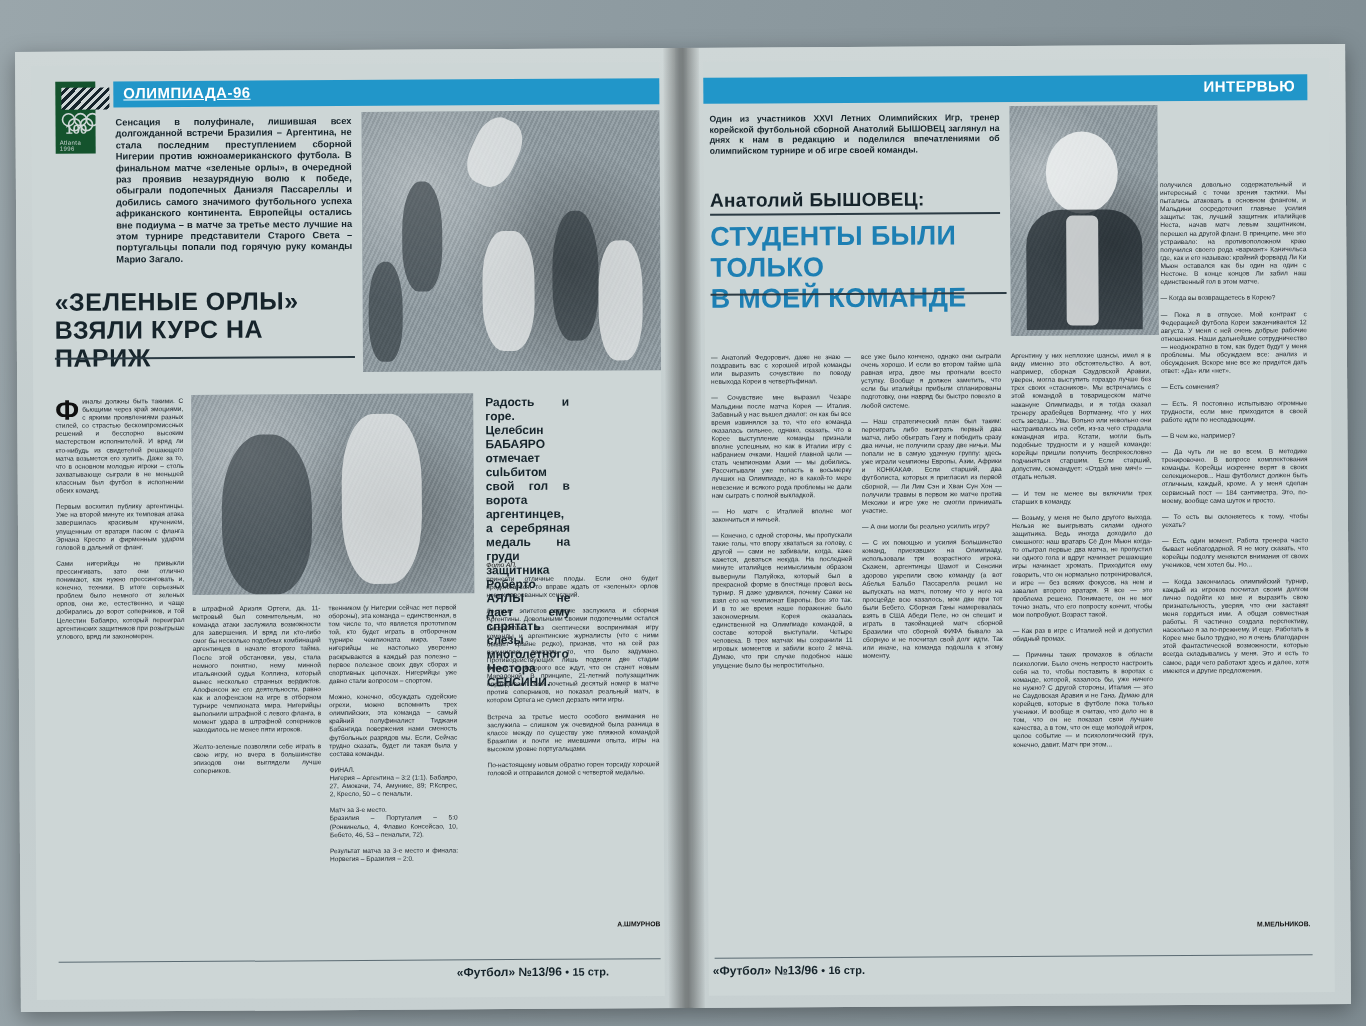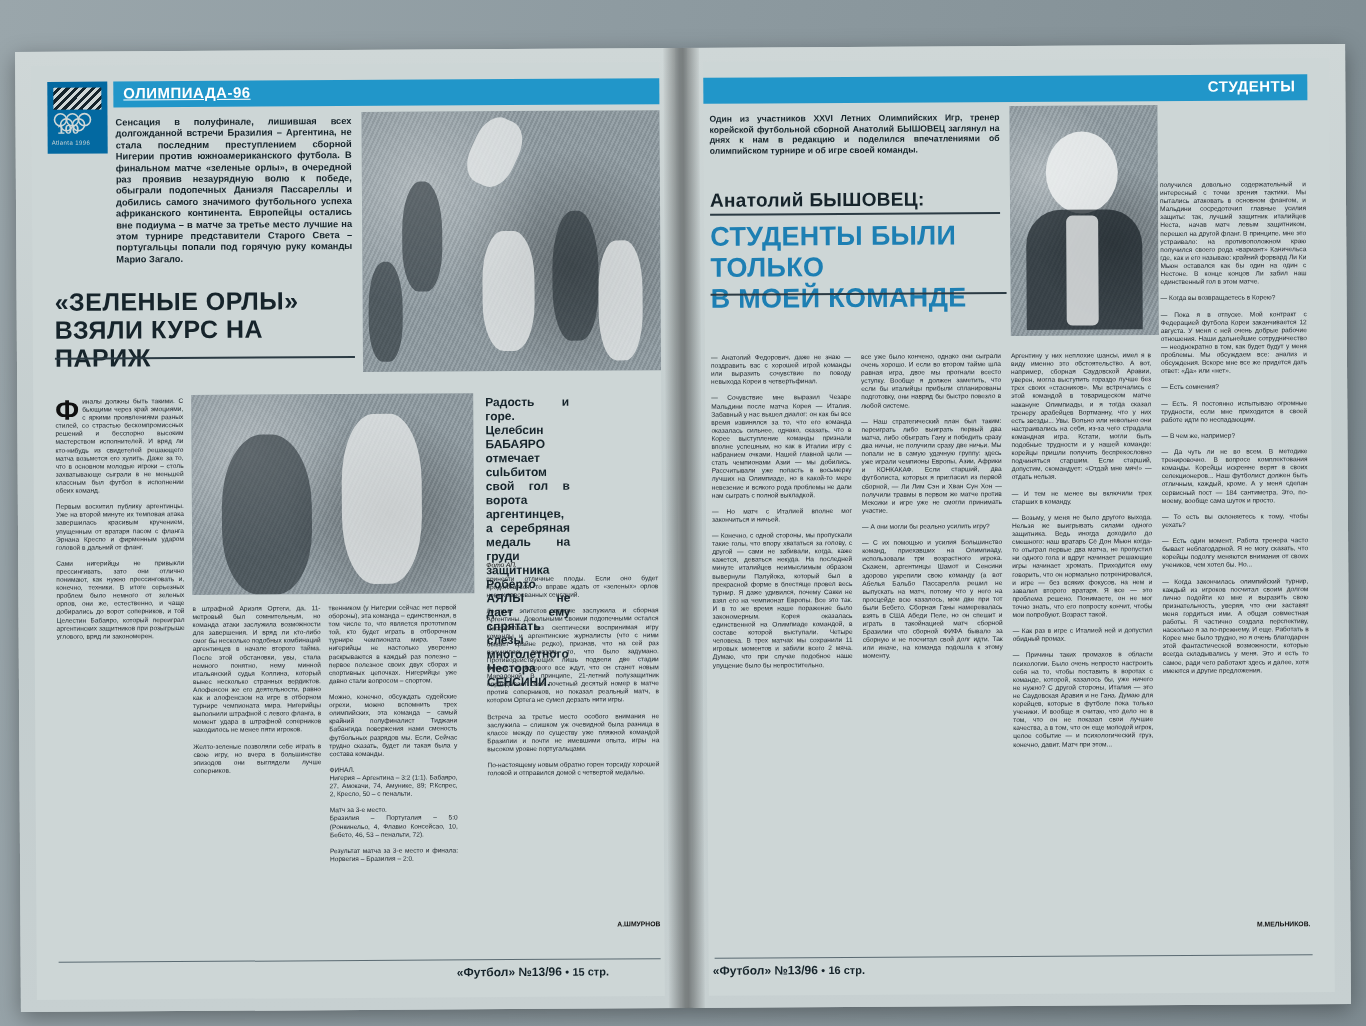--- a/index.html
+++ b/index.html
@@ -70,21 +70,21 @@
 
 <div class="page">
   <div class="backdrop"></div>
 
   <div class="spread">
     <div class="leaf left"></div>
     <div class="leaf right"></div>
 
     <div class="pg pgL">
 
-      <div style="position:absolute;left:16px;top:16px;width:60px;height:72px;background:#0369a1;">
+      <div style="position:absolute;left:24px;top:16px;width:40px;height:72px;background:#14532d;">
         <div style="position:absolute;left:6px;top:6px;width:48px;height:22px;background:repeating-linear-gradient(135deg,#cfd7d7 0 3px,#16242b 3px 6px);"></div>
         <svg width="52" height="22" style="position:absolute;left:4px;top:30px">
           <g fill="none" stroke="#cfd7d7" stroke-width="1.6">
             <circle cx="9" cy="8" r="6"></circle>
               <circle cx="21" cy="8" r="6"></circle>
               <circle cx="33" cy="8" r="6"></circle>
             <circle cx="15" cy="13" r="6"></circle>
               <circle cx="27" cy="13" r="6"></circle>
           </g>
         </svg>
@@ -165,21 +165,21 @@
         <span>«Футбол»</span>
         <span>№13/96</span>
         <span class="sm">•</span>
         <span class="sm">15 стр.</span>
       </div>
     </div>
 
     <div class="pg pgR">
 
       <div class="topbar" style="left:0;top:16px;width:604px;">
-        <div class="kicker" style="right:12px;">СТУДЕНТЫ</div>
+        <div class="kicker" style="right:12px;">ИНТЕРВЬЮ</div>
       </div>
 
       <div class="lead" style="position:absolute;left:6px;top:52px;width:290px;font-size:8.6px;line-height:10.6px;">Один из участников XXVI Летних Олимпийских Игр, тренер корейской футбольной сборной Анатолий БЫШОВЕЦ заглянул на днях к нам в редакцию и поделился впечатлениями об олимпийском турнире и об игре своей команды.</div>
 
       <div class="photo" style="left:306px;top:46px;width:148px;height:230px;">
         <div class="grain"></div>
         <div class="figL" style="left:36px;top:26px;width:72px;height:82px;border-radius:50%;background:rgba(240,242,242,.85)"></div>
         <div class="fig" style="left:16px;top:104px;width:116px;height:120px;border-radius:30% 30% 0 0;background:rgba(22,30,36,.7)"></div>
         <div class="figL" style="left:56px;top:110px;width:32px;height:110px;border-radius:6px;background:rgba(235,238,238,.8)"></div>
       </div>

